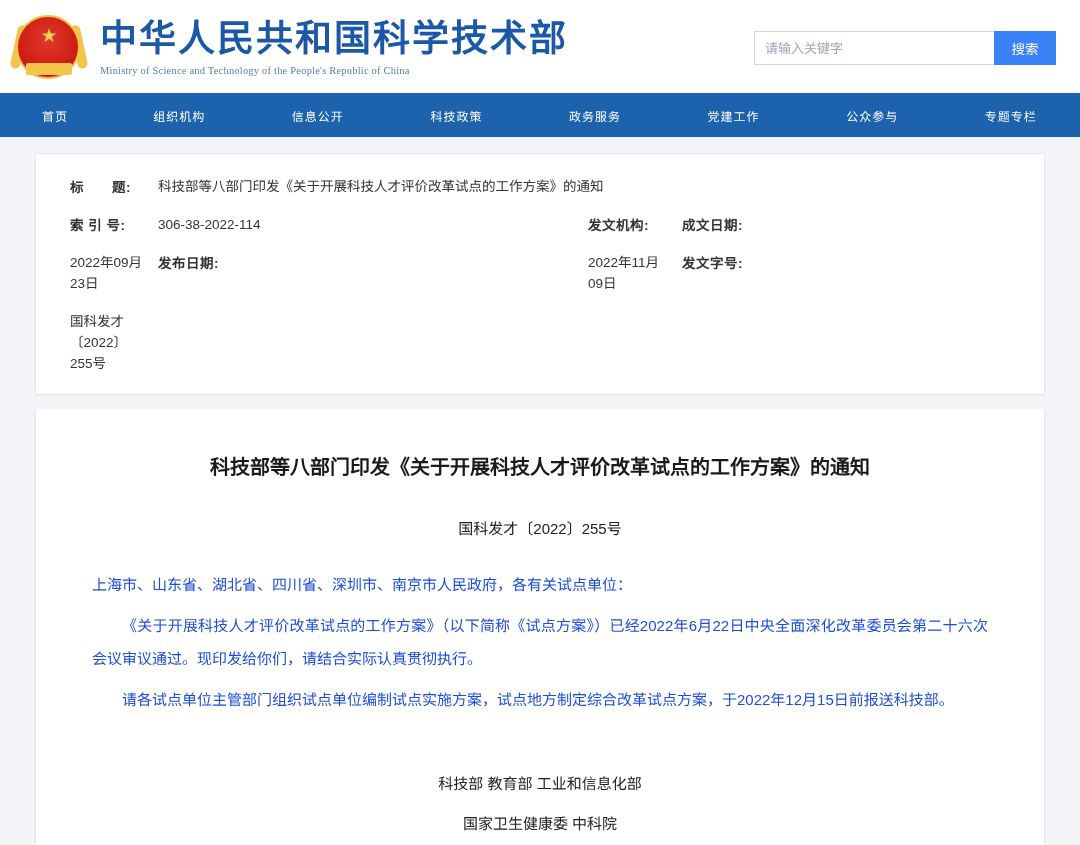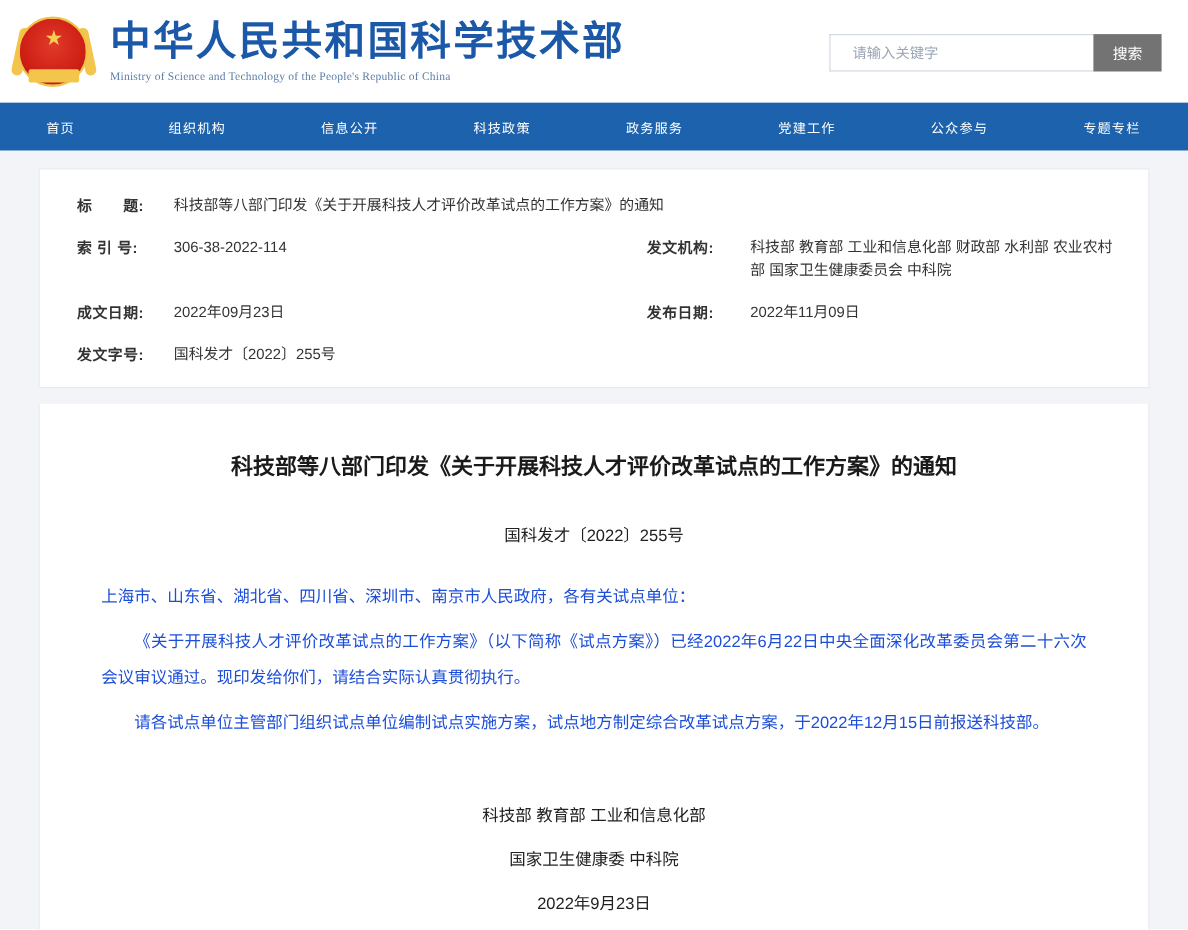--- a/index.html
+++ b/index.html
@@ -94,32 +94,32 @@
     right: 24px;
     top: 31px;
     display: flex;
     height: 34px;
   }
   .search-input {
     width: 240px;
     height: 34px;
     border: 1px solid #cfd8e3;
     border-right: none;
-    padding: 0 20px;
+    padding: 0 10px;
     font-size: 13px;
     color: #333;
     outline: none;
     background: #fff;
     font-family: "Liberation Sans", sans-serif;
   }
   .search-input::placeholder { color: #9aa6b4; }
   .search-btn {
     width: 62px;
     height: 34px;
-    background: #737373;
+    background: #3b82f6;
     color: #fff;
     border: none;
     font-size: 13.5px;
     cursor: pointer;
     font-family: "Liberation Sans", sans-serif;
   }
 
   
   .main-nav {
     height: 44px;
@@ -256,21 +256,20 @@
   <div class="content-wrap">
 
     <div class="meta-card">
       <div class="meta-grid">
         <div class="meta-label">标　　题:</div>
         <div class="meta-value" style="grid-column: 2 / span 3;">科技部等八部门印发《关于开展科技人才评价改革试点的工作方案》的通知</div>
 
         <div class="meta-label">索 引 号:</div>
         <div class="meta-value">306-38-2022-114</div>
         <div class="meta-label">发文机构:</div>
-        <div class="meta-value">科技部 教育部 工业和信息化部 财政部 水利部 农业农村部 国家卫生健康委员会 中科院</div>
 
         <div class="meta-label">成文日期:</div>
         <div class="meta-value">2022年09月23日</div>
         <div class="meta-label">发布日期:</div>
         <div class="meta-value">2022年11月09日</div>
 
         <div class="meta-label">发文字号:</div>
         <div class="meta-value">国科发才〔2022〕255号</div>
         <div></div>
         <div></div>

